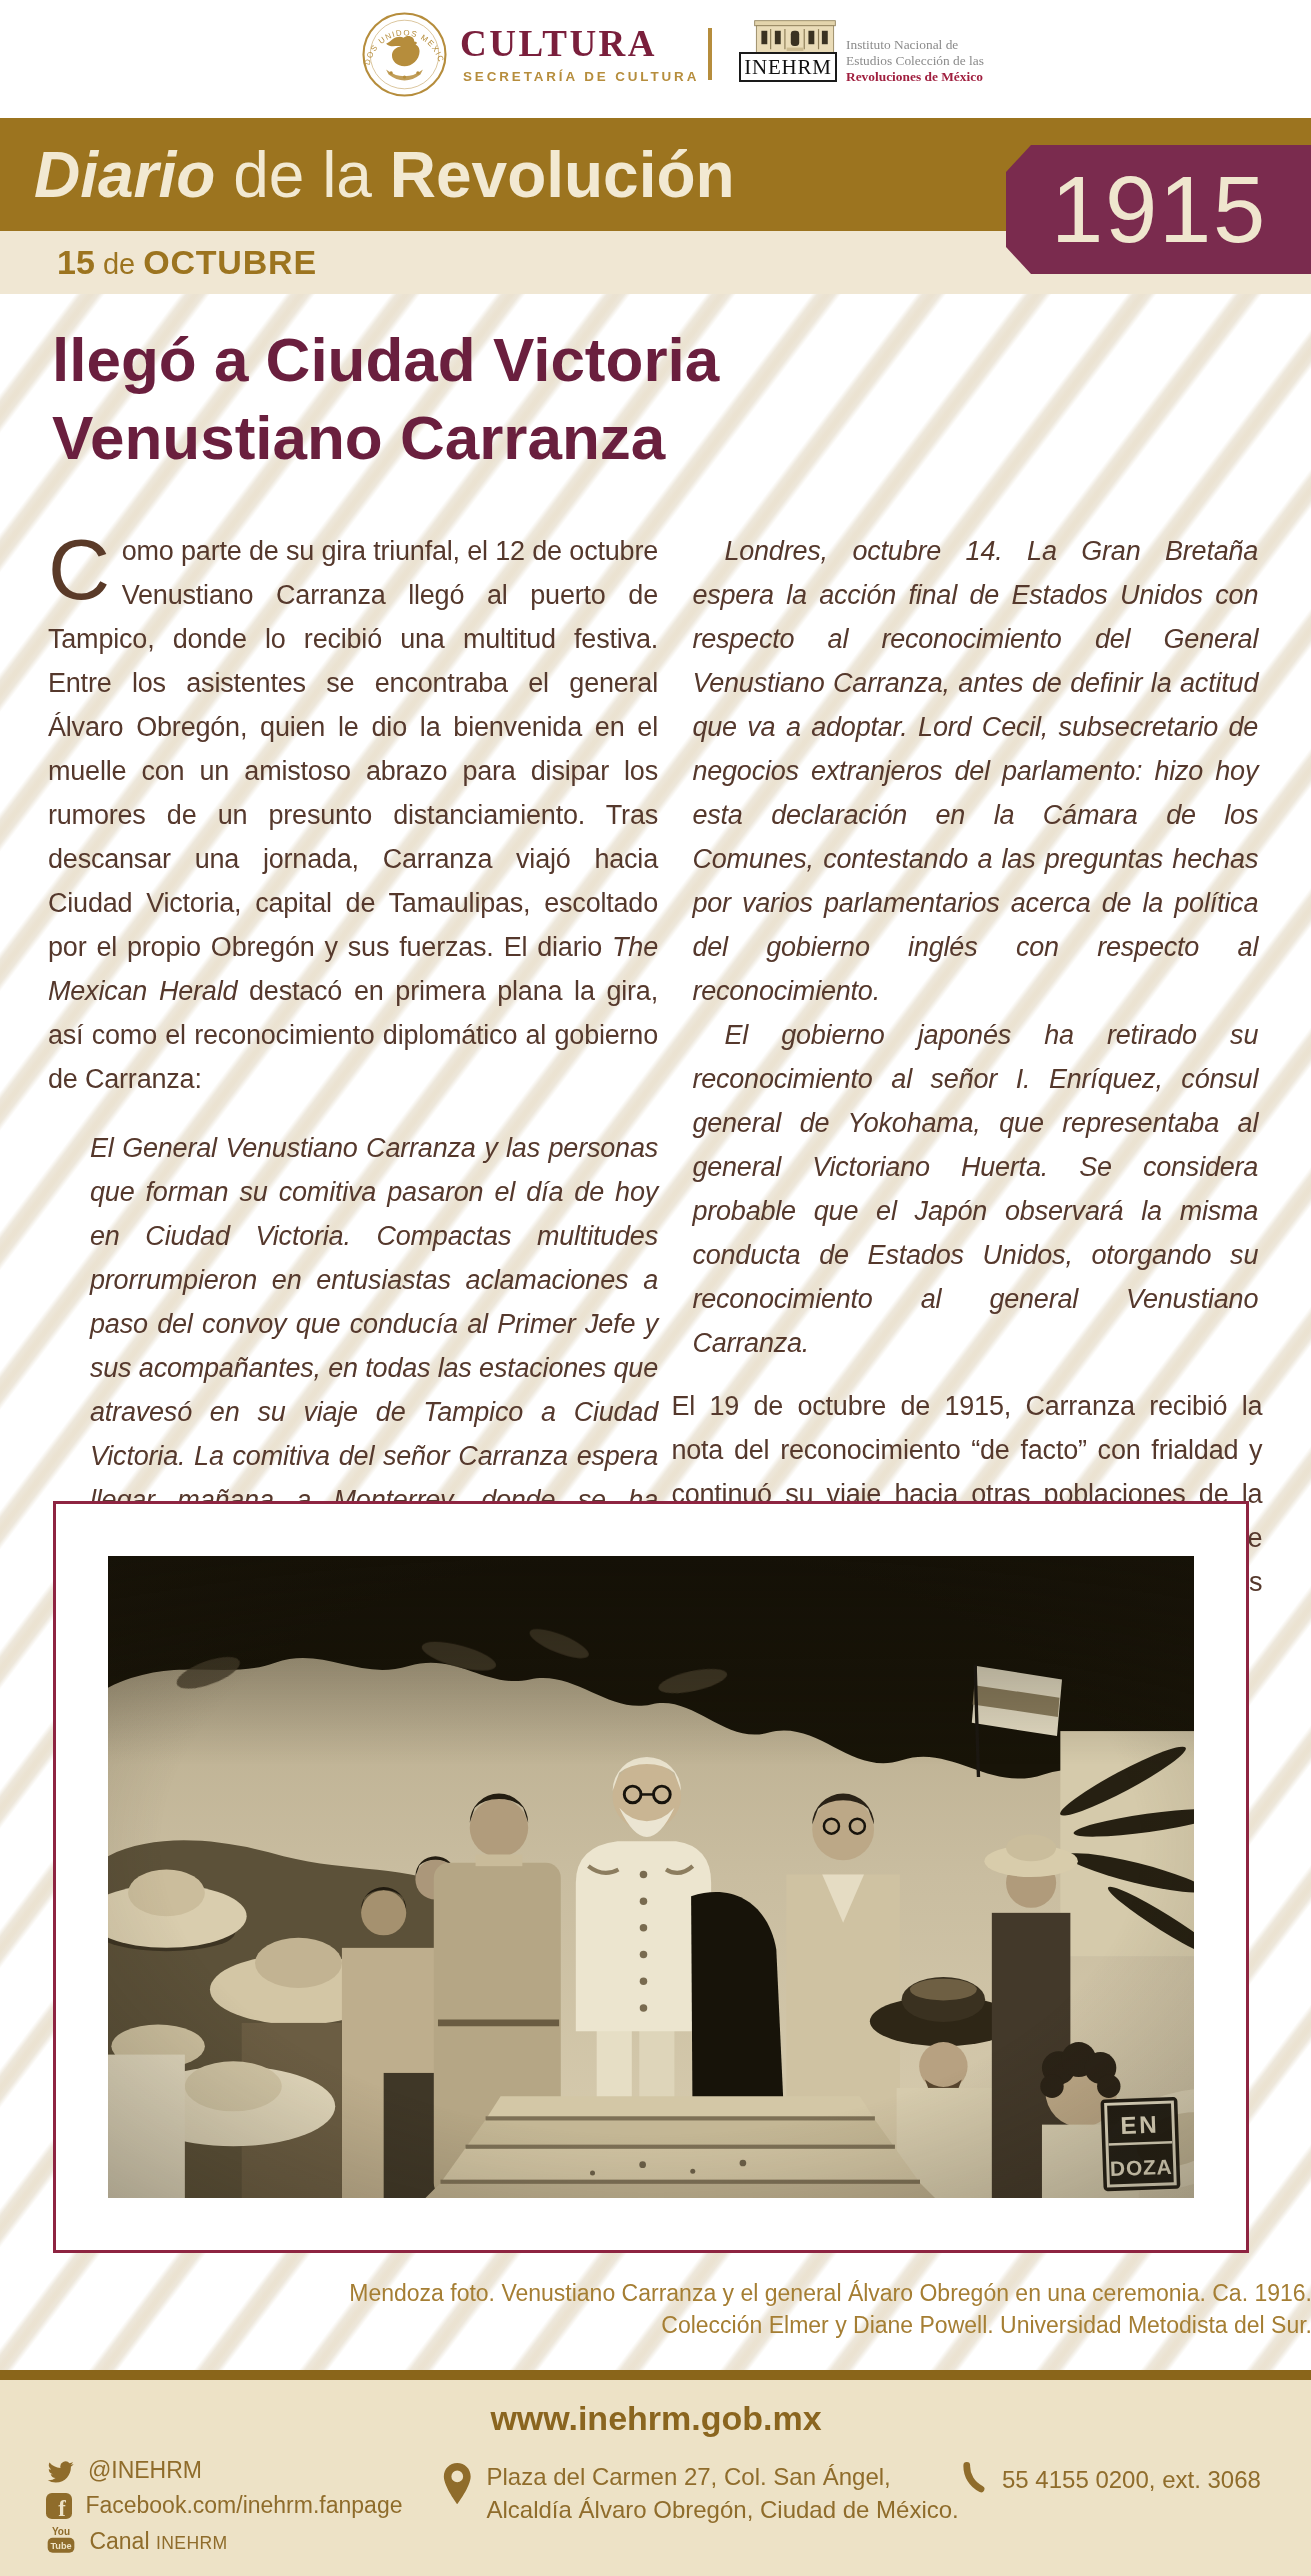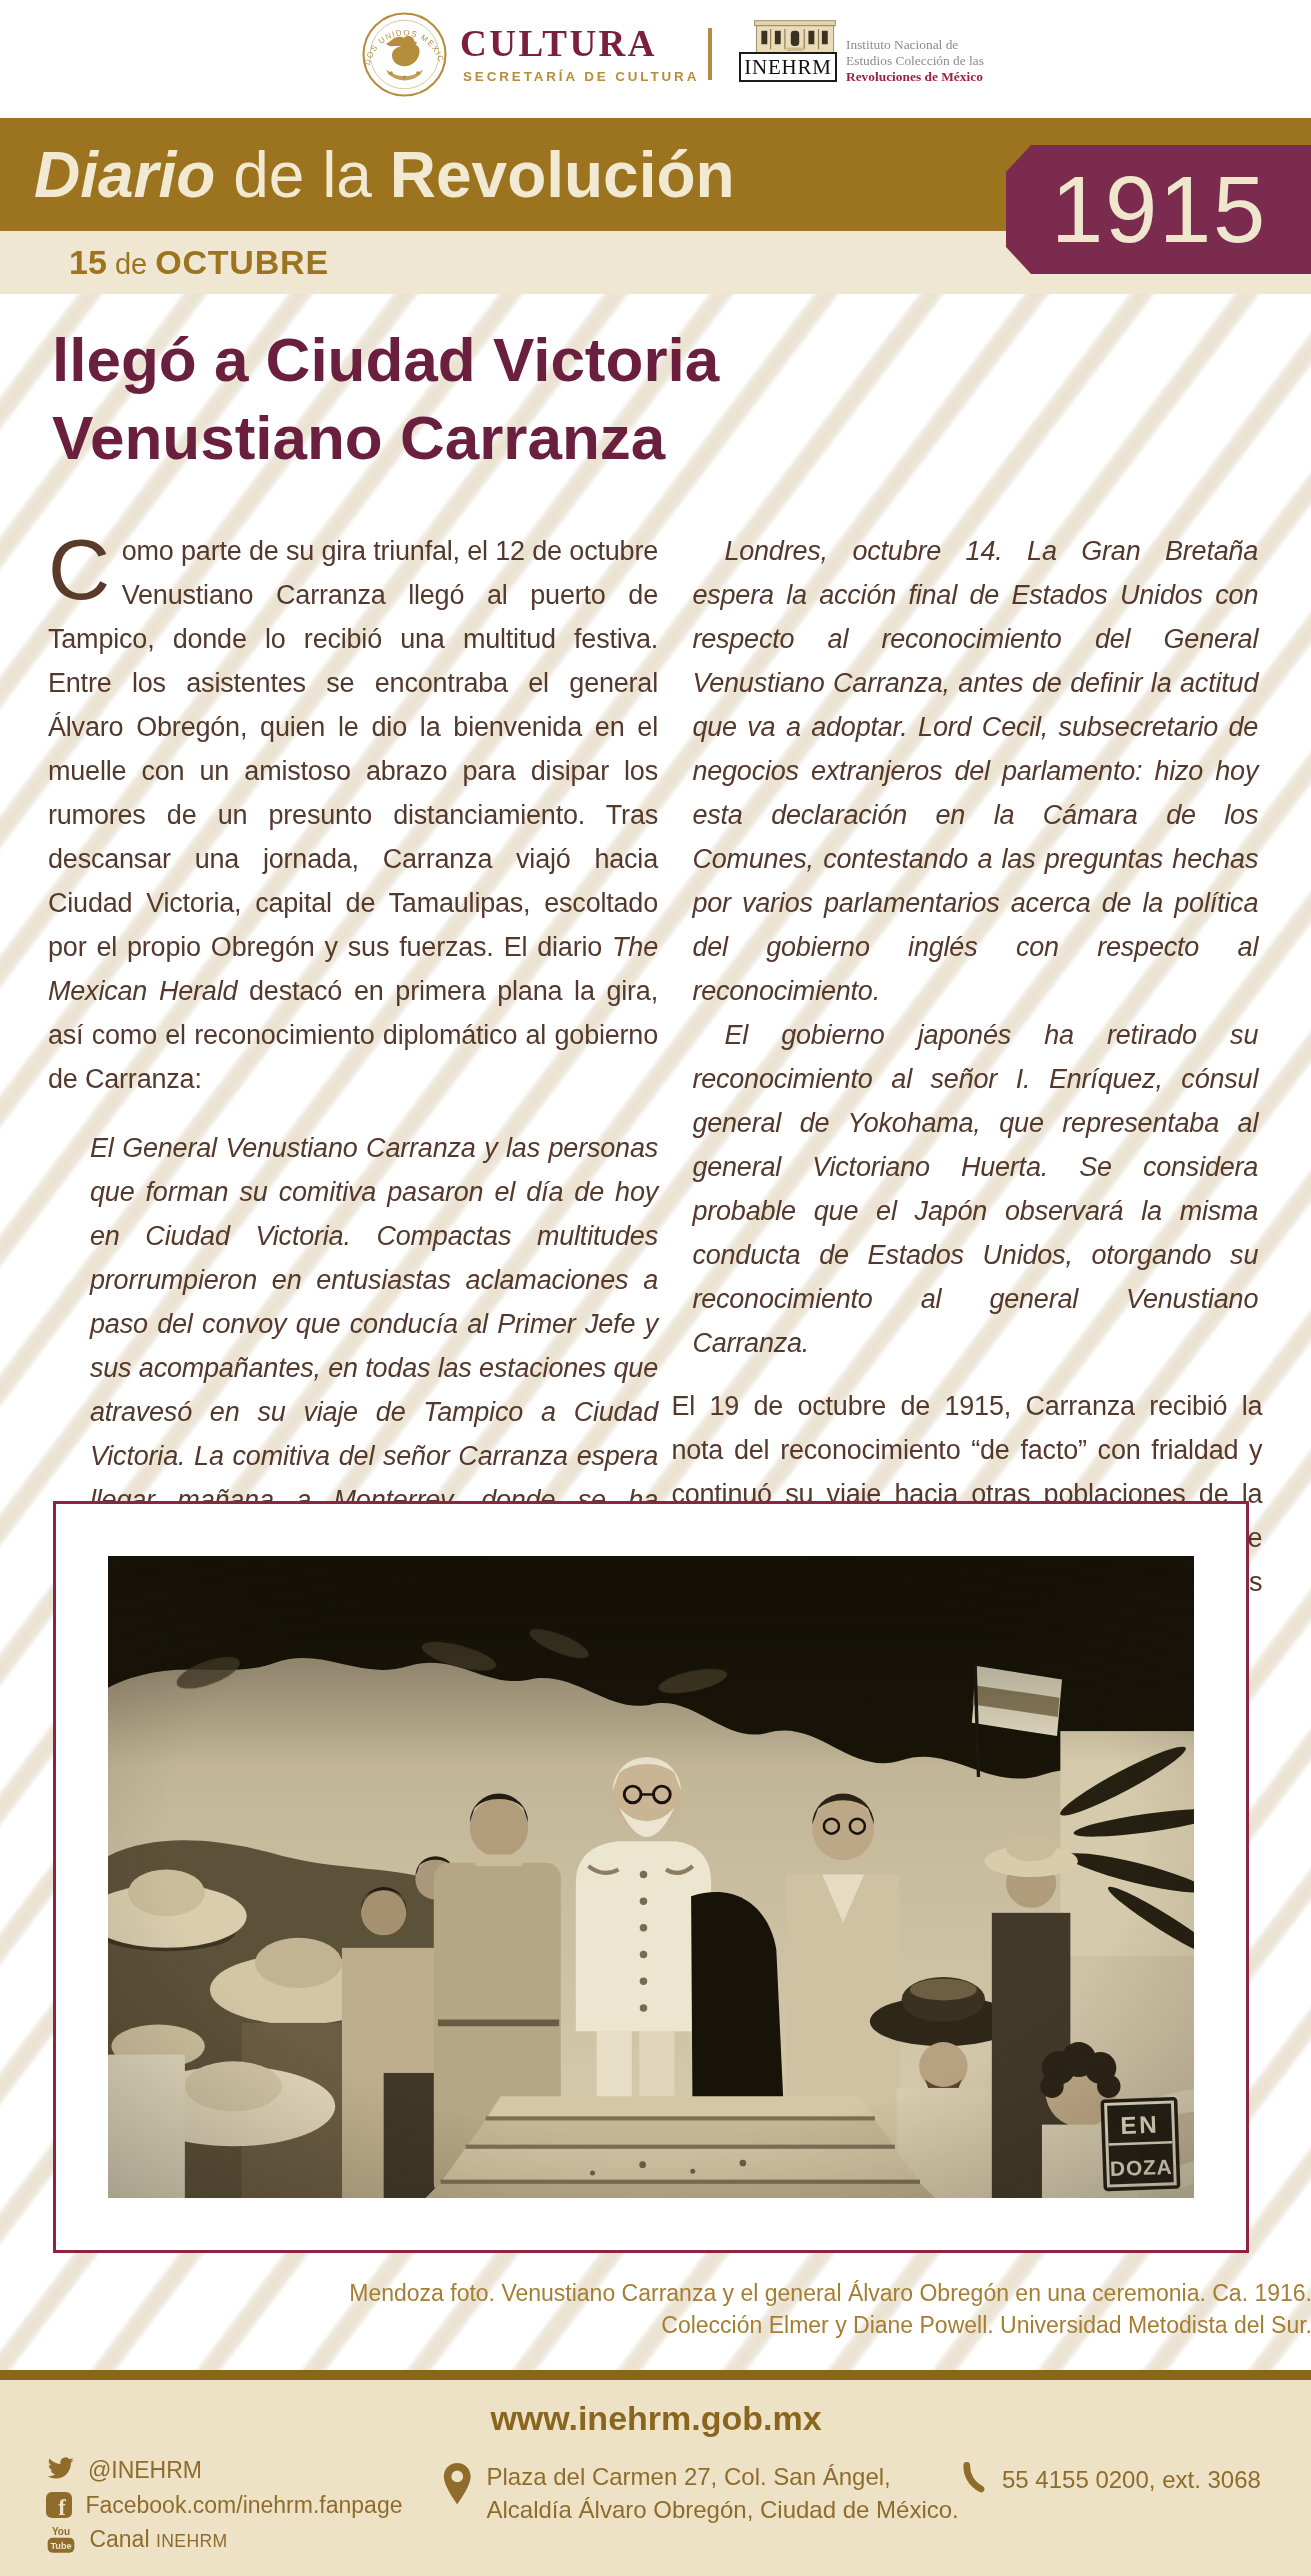--- a/index.html
+++ b/index.html
@@ -29,21 +29,21 @@
   .inehrm-text .l3{color:#A01F3F;font-weight:bold}
 
   
   .band{position:absolute;left:0;top:118px;width:1312px;height:113px;background:var(--brown);
     display:flex;align-items:center;z-index:1}
   .band-title{margin-left:34px;font-size:64px;color:var(--bandcream);white-space:pre}
   .band-title .b{font-weight:bold}
   .band-title .i{font-style:italic;font-weight:bold}
   .band-title .lt{font-weight:300}
   .dateband{position:absolute;left:0;top:231px;width:1312px;height:63px;background:var(--cream);z-index:1}
-  .dateline{position:absolute;left:69px;top:11.8px;color:var(--brown);white-space:pre}
+  .dateline{position:absolute;left:57px;top:11.8px;color:var(--brown);white-space:pre}
   .dateline .num{font-size:34px;font-weight:800}
   .dateline .de{font-size:29px;font-weight:400}
   .dateline .mon{font-size:34px;font-weight:800;letter-spacing:0.8px}
   .badge{position:absolute;left:1006px;top:145px;width:306px;height:129px;background:var(--badge);
     z-index:3;display:flex;align-items:center;justify-content:center;
     clip-path:polygon(25px 0,100% 0,100% 100%,25px 100%,0 calc(100% - 27px),0 27px)}
   .badge-year{font-size:94px;color:#EFE6CE;letter-spacing:1.7px}
 
   
   .stripes{position:absolute;left:0;top:294px;width:1312px;height:2076px;background:#fff;
@@ -75,21 +75,21 @@
   .caption{position:absolute;left:0;top:2277px;width:1312px;text-align:right;font-size:23px;
     line-height:32px;color:var(--caption);z-index:2}
 
   
   .goldbar{position:absolute;left:0;top:2370px;width:1312px;height:10px;background:var(--bargold);z-index:2}
   .footer{position:absolute;left:0;top:2380px;width:1312px;height:196px;background:var(--footerbg);z-index:2;
     color:#8F6C2B}
   .website{position:absolute;left:0;top:18.5px;width:100%;text-align:center;font-size:34px;
     font-weight:bold;color:var(--footergold)}
   .social{position:absolute;left:46px;top:77px}
-  .social .row{display:flex;align-items:flex-start;margin-bottom:7.6px}
+  .social .row{display:flex;align-items:flex-end;margin-bottom:7.6px}
   .social .row svg{margin-right:13.4px}
   .social .lbl{font-size:23px}
   .smallcaps{font-size:17.6px;letter-spacing:0.4px}
   .address{position:absolute;left:443px;top:80px;display:flex}
   .address svg{margin-right:15px;margin-top:1.7px}
   .address .lines{font-size:24px;line-height:33px}
   .phone{position:absolute;left:960px;top:82px;display:flex;align-items:flex-end}
   .phone svg{margin-right:15px}
   .phone .lbl{font-size:24px}
 </style>

